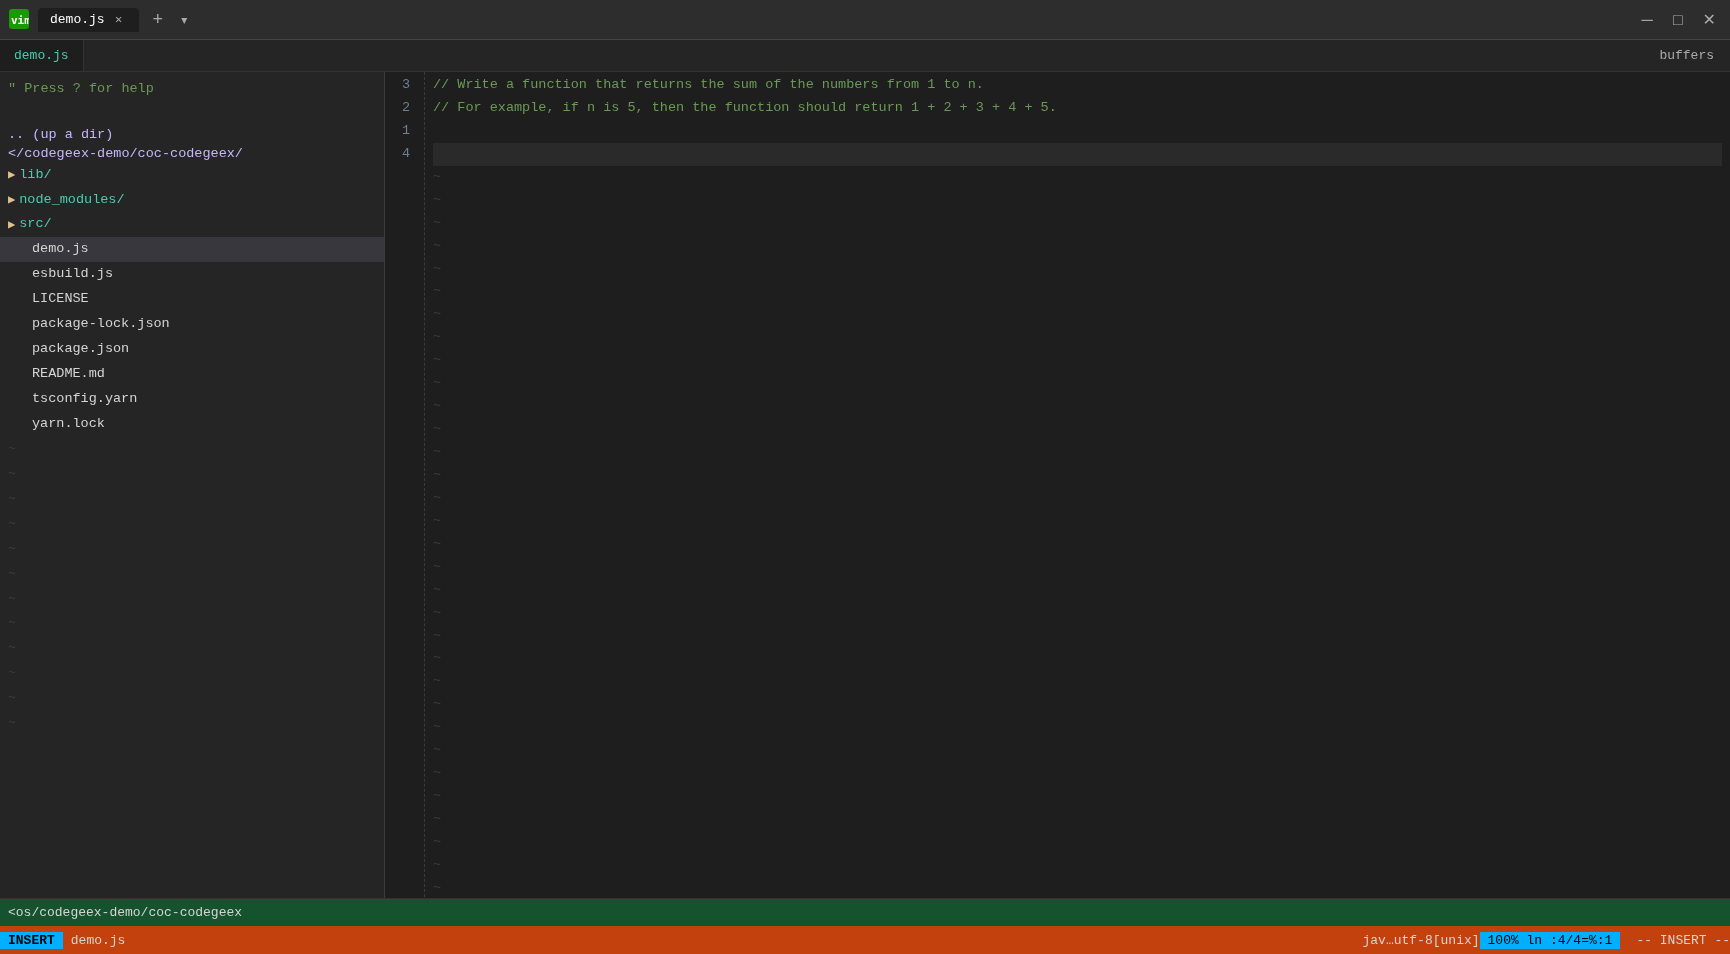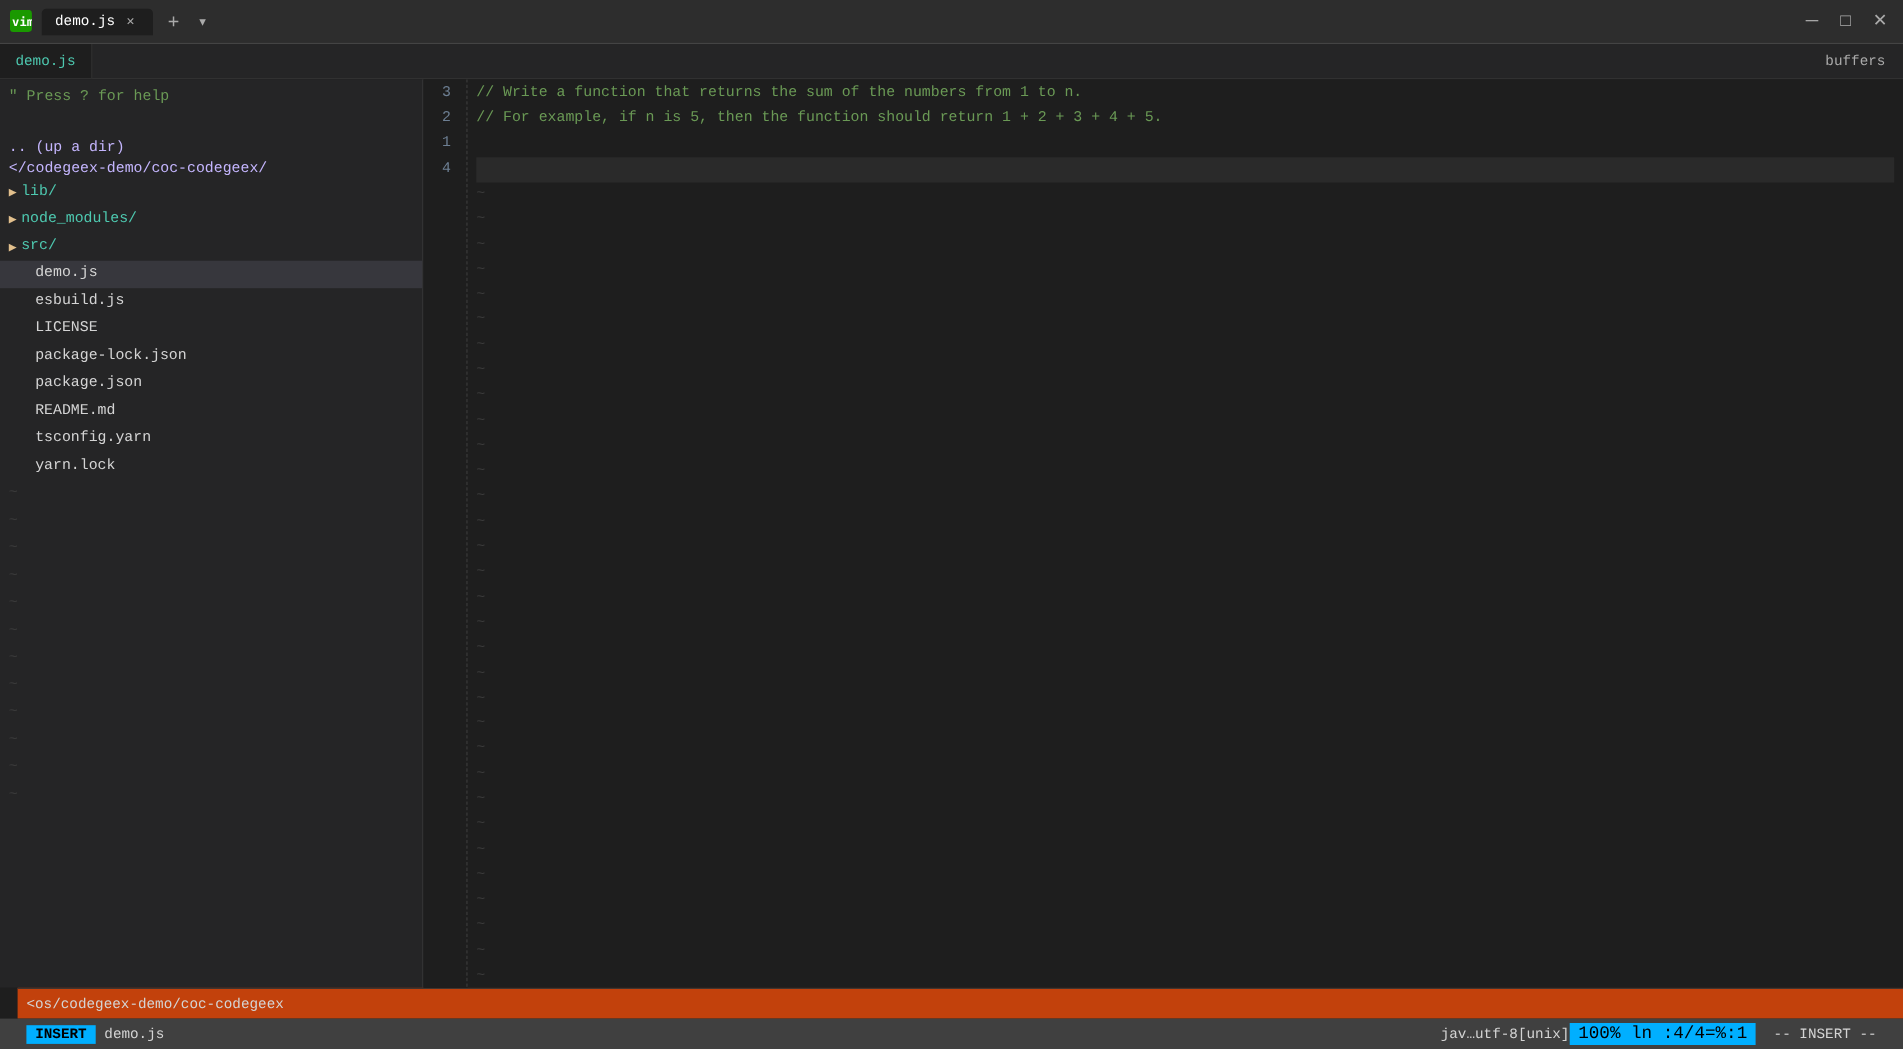--- a/index.html
+++ b/index.html
@@ -243,39 +243,38 @@
       line-height: 1.7;
     }
 
     .cursor-line {
       background: #2a2a2a;
     }
 
     
     .status-bar-bottom {
       height: 28px;
-      background: #c2410c;
+      background: #14532d;
       border-top: 1px solid #333;
       display: flex;
       align-items: center;
       padding: 0 8px;
       font-size: 13px;
-      margin-left: 16px;
     }
 
     .status-path {
       color: #d4d4d4;
     }
 
     .status-bar-vim {
       height: 28px;
-      background: #404040;
-      display: flex;
-      align-items: center;
-      padding: 0 24px;
+      background: #c2410c;
+      display: flex;
+      align-items: center;
+      padding: 0 0;
       font-size: 13px;
       gap: 8px;
     }
 
     .status-insert-badge {
       background: #00afff;
       color: #000;
       padding: 1px 8px;
       font-weight: bold;
       font-size: 13px;
@@ -297,21 +296,21 @@
     }
 
     .status-encoding {
       color: #d4d4d4;
     }
 
     .status-position {
       background: #00afff;
       color: #000;
       padding: 1px 8px;
-      font-size: 16px;
+      font-size: 13px;
       text-align: center;
     }
 
     .status-insert-mode {
       color: #d4d4d4;
     }
 
     .gutter-tilde {
       color: #3c3c3c;
     }

